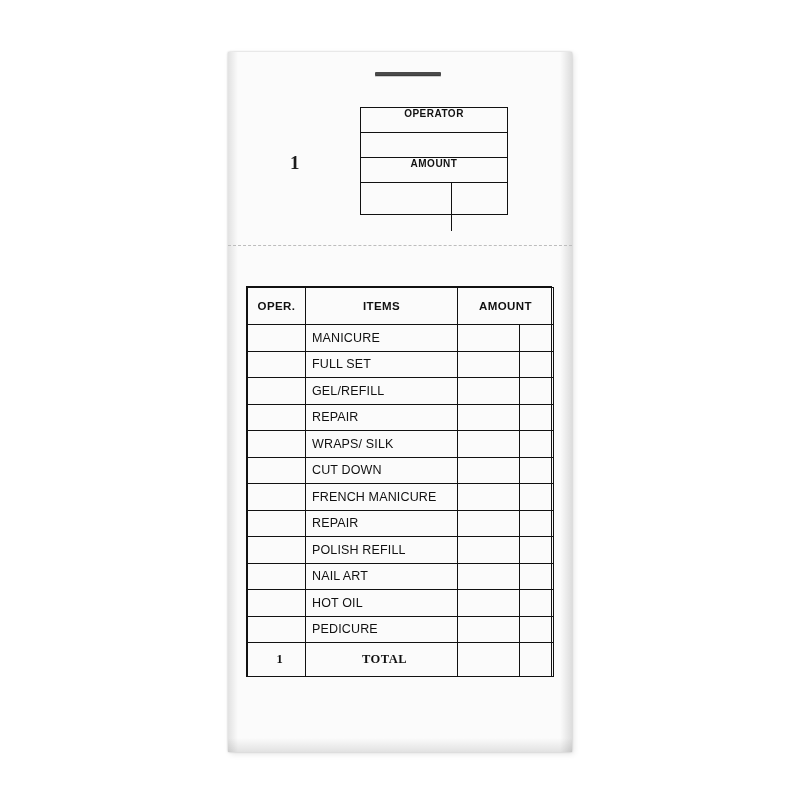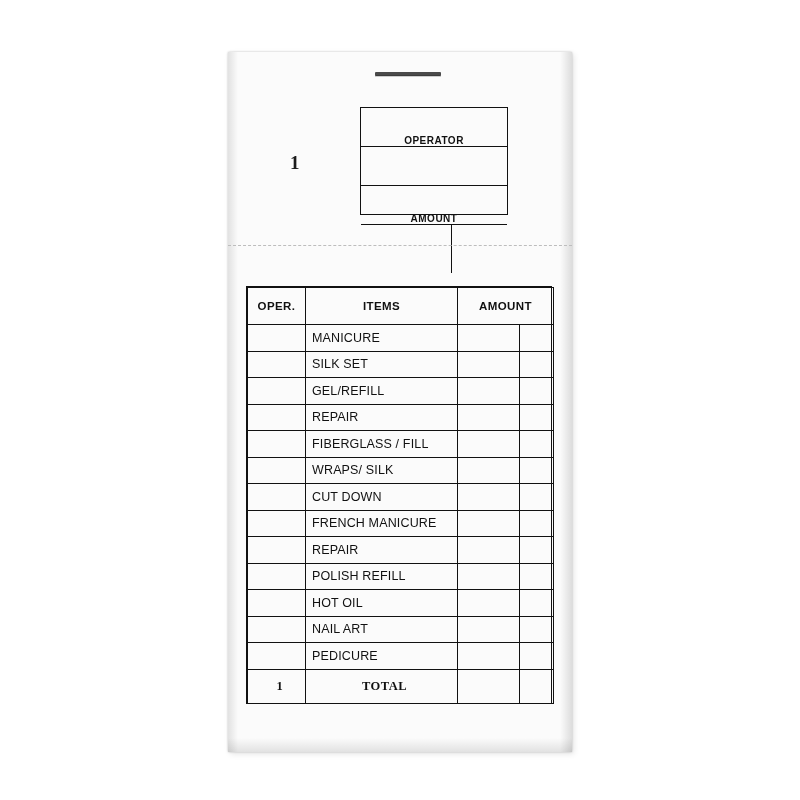--- a/index.html
+++ b/index.html
@@ -96,23 +96,22 @@
     height: 108px;
     border: 1.6px solid #111;
     box-sizing: border-box;
   }
   .stub-row {
     position: relative;
     box-sizing: border-box;
     border-bottom: 1.6px solid #111;
     height: 25px;
     display: flex;
-    align-items: flex-end;
+    align-items: flex-start;
     justify-content: center;
-    margin-top: 14px;
   }
   .stub-row.blank { }
   .stub-row-label {
     font-size: 10px;
     font-weight: bold;
     letter-spacing: 0.5px;
     color: #111;
   }
   .stub-bottom {
     position: relative;
@@ -260,44 +259,38 @@
         </thead>
         <tbody>
           <tr>
             <td class="oper-cell"></td>
             <td class="item-cell">MANICURE</td>
             <td class="amt-cell"></td>
             <td class="amt-cell"></td>
           </tr>
           <tr>
             <td class="oper-cell"></td>
-            <td class="item-cell">SILK SET</td>
+            <td class="item-cell">FULL SET</td>
             <td class="amt-cell"></td>
             <td class="amt-cell"></td>
           </tr>
           <tr>
             <td class="oper-cell"></td>
             <td class="item-cell">GEL/REFILL</td>
             <td class="amt-cell"></td>
             <td class="amt-cell"></td>
           </tr>
           <tr>
             <td class="oper-cell"></td>
             <td class="item-cell">REPAIR</td>
             <td class="amt-cell"></td>
             <td class="amt-cell"></td>
           </tr>
           <tr>
             <td class="oper-cell"></td>
-            <td class="item-cell">FIBERGLASS / FILL</td>
-            <td class="amt-cell"></td>
-            <td class="amt-cell"></td>
-          </tr>
-          <tr>
-            <td class="oper-cell"></td>
             <td class="item-cell">WRAPS/ SILK</td>
             <td class="amt-cell"></td>
             <td class="amt-cell"></td>
           </tr>
           <tr>
             <td class="oper-cell"></td>
             <td class="item-cell">CUT DOWN</td>
             <td class="amt-cell"></td>
             <td class="amt-cell"></td>
           </tr>
@@ -314,27 +307,27 @@
             <td class="amt-cell"></td>
           </tr>
           <tr>
             <td class="oper-cell"></td>
             <td class="item-cell">POLISH REFILL</td>
             <td class="amt-cell"></td>
             <td class="amt-cell"></td>
           </tr>
           <tr>
             <td class="oper-cell"></td>
+            <td class="item-cell">NAIL ART</td>
+            <td class="amt-cell"></td>
+            <td class="amt-cell"></td>
+          </tr>
+          <tr>
+            <td class="oper-cell"></td>
             <td class="item-cell">HOT OIL</td>
-            <td class="amt-cell"></td>
-            <td class="amt-cell"></td>
-          </tr>
-          <tr>
-            <td class="oper-cell"></td>
-            <td class="item-cell">NAIL ART</td>
             <td class="amt-cell"></td>
             <td class="amt-cell"></td>
           </tr>
           <tr>
             <td class="oper-cell"></td>
             <td class="item-cell">PEDICURE</td>
             <td class="amt-cell"></td>
             <td class="amt-cell"></td>
           </tr>
           <tr class="total-row">

